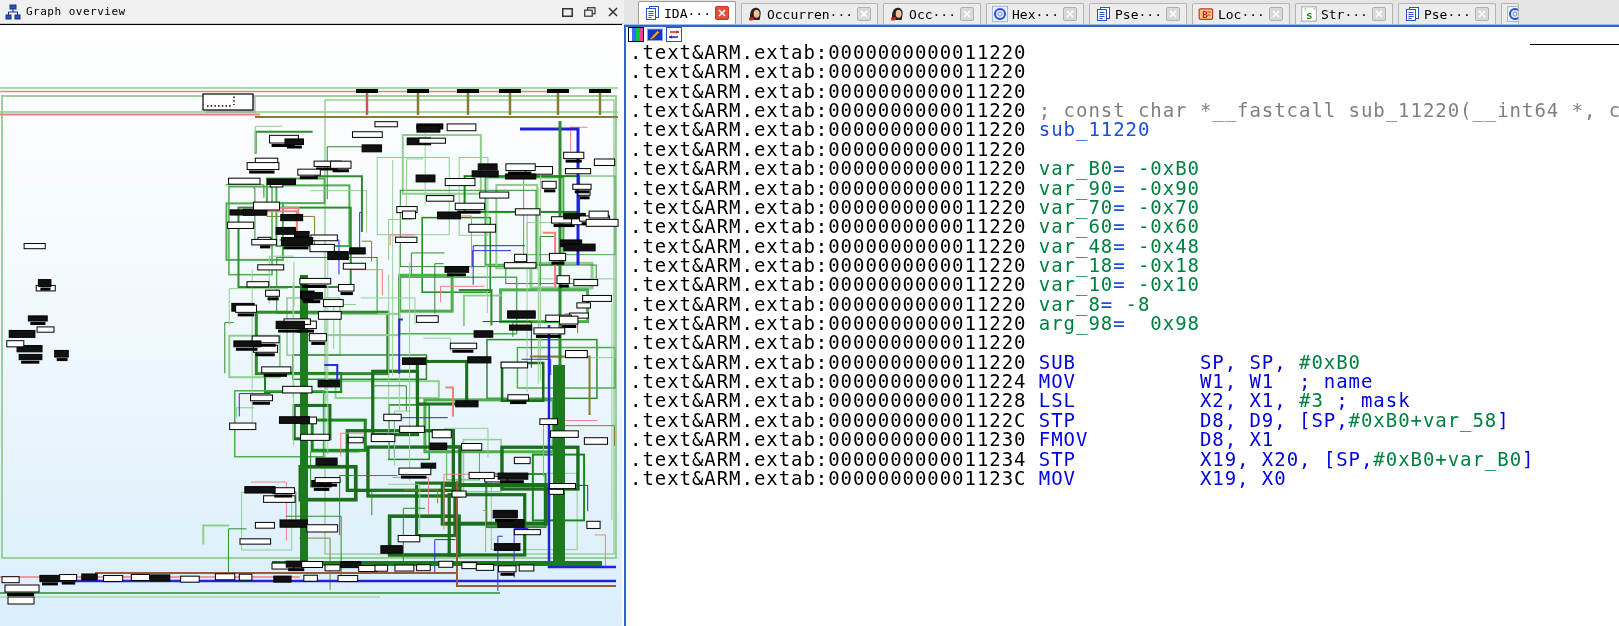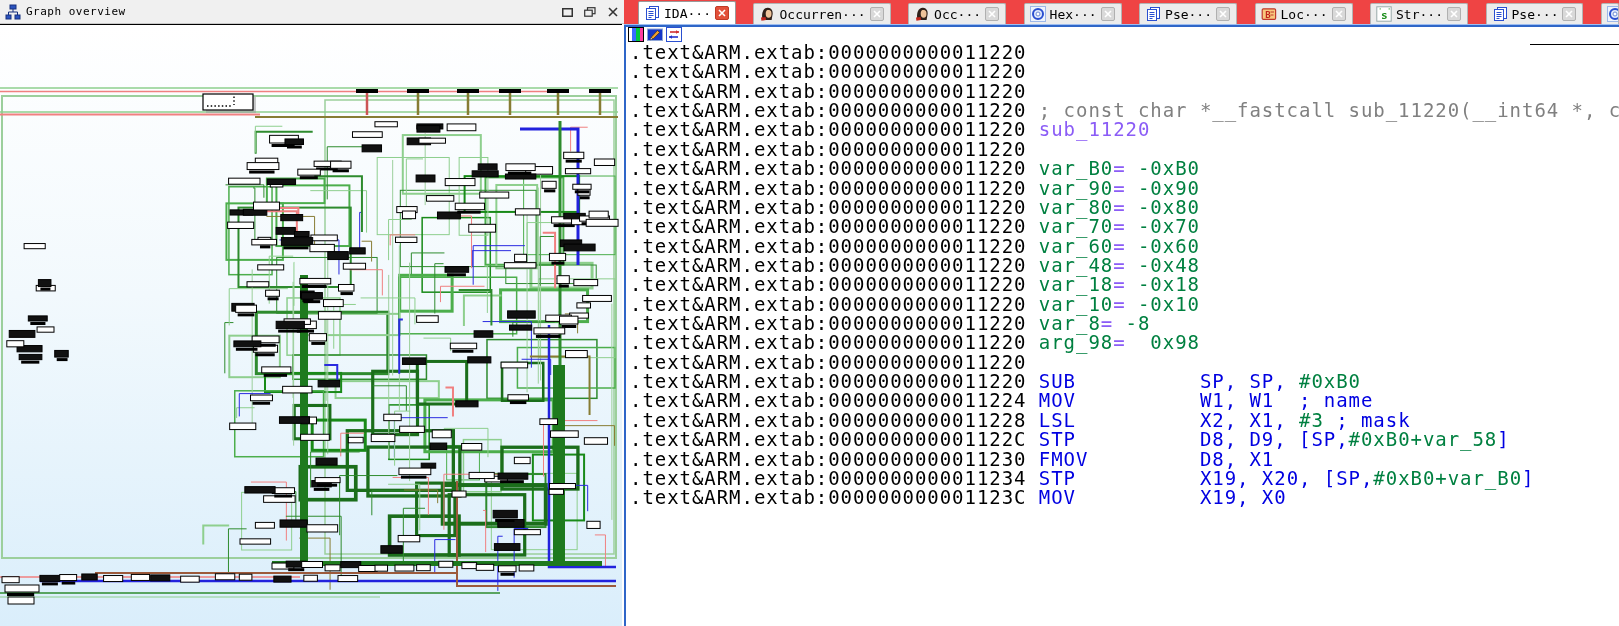--- a/index.html
+++ b/index.html
@@ -14,22 +14,22 @@
   .ltitle .wicon { width:16px; height:16px; margin-right:5px; flex:none; }
   .ltitle .wtext { font-size:11px; color:#000; letter-spacing:.5px; }
   .wbtn { position:absolute; top:3px; width:18px; height:18px; display:flex; align-items:center;
           justify-content:center; cursor:default; }
   .b-max { right:48px; } .b-restore { right:25px; } .b-close { right:2px; }
   .gcanvas { position:absolute; left:0; top:24px; width:622px; height:602px;
              border-top:1px solid #000; border-right:1px solid #000; background:#fff; }
 
   
   .right-panel { position:absolute; left:624px; top:0; width:995px; height:626px; background:#fff; }
-  .tabbar { position:absolute; left:0; top:0; width:995px; height:24px; background:#ef4444;
-            display:flex; align-items:flex-end; padding-left:14px; gap:11px; overflow:hidden;justify-content:space-between; }
+  .tabbar { position:absolute; left:0; top:0; width:995px; height:24px; background:#e5e5e5;
+            display:flex; align-items:flex-end; padding-left:14px; gap:5px; overflow:hidden; }
   .tab { display:flex; align-items:center; gap:4px; height:21px; padding:0 6px 0 5px;
          background:#ececec; border:1px solid #b4b4b4; border-bottom:none;
          border-radius:2px 2px 0 0; flex:none; }
   .tab.active { height:23px; background:#fff; border-color:#9a9a9a; }
   .tab .ticon { width:16px; height:16px; flex:none; }
   .tab .tlabel { font-size:13px; color:#000; white-space:nowrap; }
   .tclose { width:14px; height:14px; flex:none; border-radius:2px; display:flex;
             align-items:center; justify-content:center;
             background:#d9d9d9; border:1px solid #b0b0b0; color:#fff; }
   .tab.active .tclose { background:#e2503a; border-color:#c03a26; }
@@ -38,21 +38,21 @@
                background:#2f66c8; border-top:1px solid #9dbdf0; }
   .rcontent { position:absolute; left:0; top:27px; width:995px; height:599px; background:#fff;
               border-left:2px solid #2f66c8; }
   .rtoolbar { position:absolute; left:2px; top:0px; height:16px; display:flex; gap:3px; }
   .rtoolbar .tbicon { width:16px; height:15px; }
   .hline-right { position:absolute; left:904px; top:17px; width:91px; height:0;
                  border-top:1px solid #000; }
   .listing { position:absolute; left:0; top:16px; width:993px; height:583px;
              overflow:hidden; padding-left:4px; cursor:text; }
   .ln { white-space:pre; height:19.36px; line-height:19.4px; font-size:19px; letter-spacing:.95px; }
-  .tk-a { color:#000000; } .tk-c { color:#808080; } .tk-n { color:#8b5cf6; }
+  .tk-a { color:#000000; } .tk-c { color:#808080; } .tk-n { color:#1d4ed8; }
   .tk-b { color:#0000e1; } .tk-g { color:#008040; } .tk-s { color:#000; }
 </style>
 </head>
 <body>
 
 <div class="app">
 
   <div class="left-panel">
     <div class="ltitle">
       <span class="wicon">
@@ -671,21 +671,20 @@
       <div class="hline-right"></div>
       <div class="listing" id="listing">
           <div class="ln"><span class="tk-a">.text&amp;ARM.extab:0000000000011220</span></div>
           <div class="ln"><span class="tk-a">.text&amp;ARM.extab:0000000000011220</span></div>
           <div class="ln"><span class="tk-a">.text&amp;ARM.extab:0000000000011220</span></div>
           <div class="ln"><span class="tk-a">.text&amp;ARM.extab:0000000000011220</span><span class="tk-c"> ; const char *__fastcall sub_11220(__int64 *, char</span></div>
           <div class="ln"><span class="tk-a">.text&amp;ARM.extab:0000000000011220</span><span class="tk-n"> sub_11220</span></div>
           <div class="ln"><span class="tk-a">.text&amp;ARM.extab:0000000000011220</span></div>
           <div class="ln"><span class="tk-a">.text&amp;ARM.extab:0000000000011220</span><span class="tk-g"> var_B0</span><span class="tk-n">=</span><span class="tk-g"> -0xB0</span></div>
           <div class="ln"><span class="tk-a">.text&amp;ARM.extab:0000000000011220</span><span class="tk-g"> var_90</span><span class="tk-n">=</span><span class="tk-g"> -0x90</span></div>
-          <div class="ln"><span class="tk-a">.text&amp;ARM.extab:0000000000011220</span><span class="tk-g"> var_80</span><span class="tk-n">=</span><span class="tk-g"> -0x80</span></div>
           <div class="ln"><span class="tk-a">.text&amp;ARM.extab:0000000000011220</span><span class="tk-g"> var_70</span><span class="tk-n">=</span><span class="tk-g"> -0x70</span></div>
           <div class="ln"><span class="tk-a">.text&amp;ARM.extab:0000000000011220</span><span class="tk-g"> var_60</span><span class="tk-n">=</span><span class="tk-g"> -0x60</span></div>
           <div class="ln"><span class="tk-a">.text&amp;ARM.extab:0000000000011220</span><span class="tk-g"> var_48</span><span class="tk-n">=</span><span class="tk-g"> -0x48</span></div>
           <div class="ln"><span class="tk-a">.text&amp;ARM.extab:0000000000011220</span><span class="tk-g"> var_18</span><span class="tk-n">=</span><span class="tk-g"> -0x18</span></div>
           <div class="ln"><span class="tk-a">.text&amp;ARM.extab:0000000000011220</span><span class="tk-g"> var_10</span><span class="tk-n">=</span><span class="tk-g"> -0x10</span></div>
           <div class="ln"><span class="tk-a">.text&amp;ARM.extab:0000000000011220</span><span class="tk-g"> var_8</span><span class="tk-n">=</span><span class="tk-g"> -8</span></div>
           <div class="ln"><span class="tk-a">.text&amp;ARM.extab:0000000000011220</span><span class="tk-g"> arg_98</span><span class="tk-n">=</span><span class="tk-g">  0x98</span></div>
           <div class="ln"><span class="tk-a">.text&amp;ARM.extab:0000000000011220</span></div>
           <div class="ln"><span class="tk-a">.text&amp;ARM.extab:0000000000011220</span><span class="tk-b"> SUB</span><span class="tk-s">          </span><span class="tk-b">SP, SP, </span><span class="tk-g">#0xB0</span></div>
           <div class="ln"><span class="tk-a">.text&amp;ARM.extab:0000000000011224</span><span class="tk-b"> MOV</span><span class="tk-s">          </span><span class="tk-b">W1, W1</span><span class="tk-b">  ; name</span></div>

